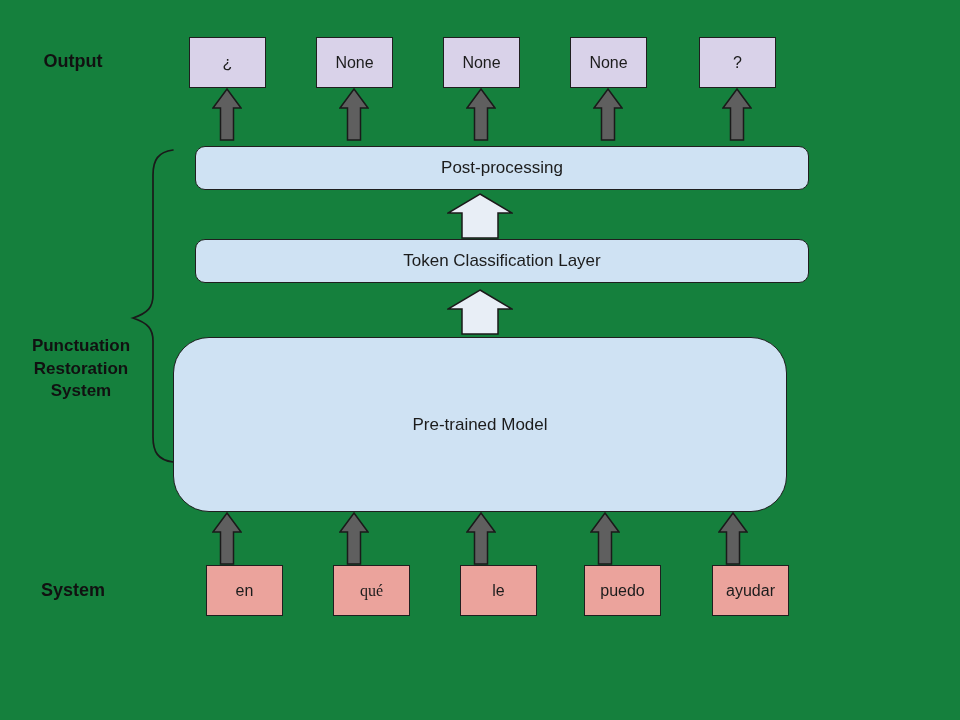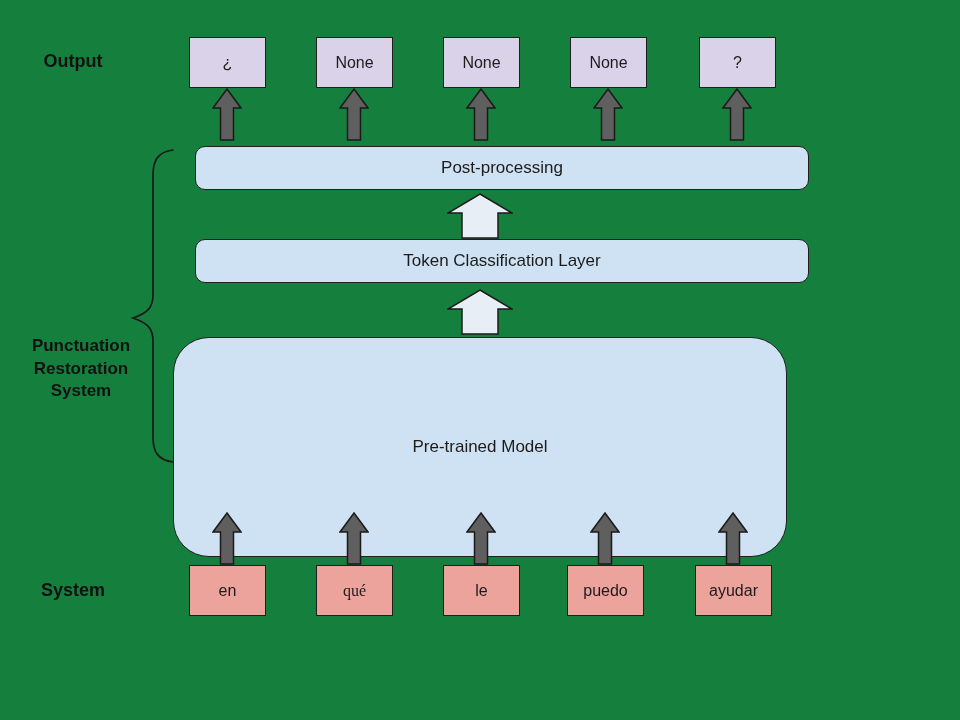--- a/index.html
+++ b/index.html
@@ -46,38 +46,38 @@
     height: 51px;
     box-sizing: border-box;
     border: 1.5px solid #1f1f1f;
     display: flex;
     align-items: center;
     justify-content: center;
     font-size: 16px;
     color: #1c1c1c;
   }
   .output-box { background: #d9d2e9; top: 37px; }
-  .input-box  { background: #eba39c; top: 565px; }
+  .input-box  { background: #eba39c; top: 565px; margin-left: 17px; }
 
   
   .layer-box {
     position: absolute;
     left: 173px;
     width: 614px;
     box-sizing: border-box;
     background: #cfe2f3;
     border: 1.5px solid #1f1f1f;
     display: flex;
     align-items: center;
     justify-content: center;
     font-size: 17px;
     color: #1c1c1c;
   }
   .layer-thin { height: 44px; border-radius: 10px; margin-left: 22px; }
-  .layer-big  { top: 337px; height: 220px; border-radius: 36px; }
+  .layer-big  { top: 337px; height: 175px; border-radius: 36px; }
 
   
   .arrow { position: absolute; }
   .dark-arrow polygon {
     fill: #5f5f5f;
     stroke: #1a1a1a;
     stroke-width: 1.5;
     stroke-linejoin: miter;
   }
   .light-arrow polygon {

